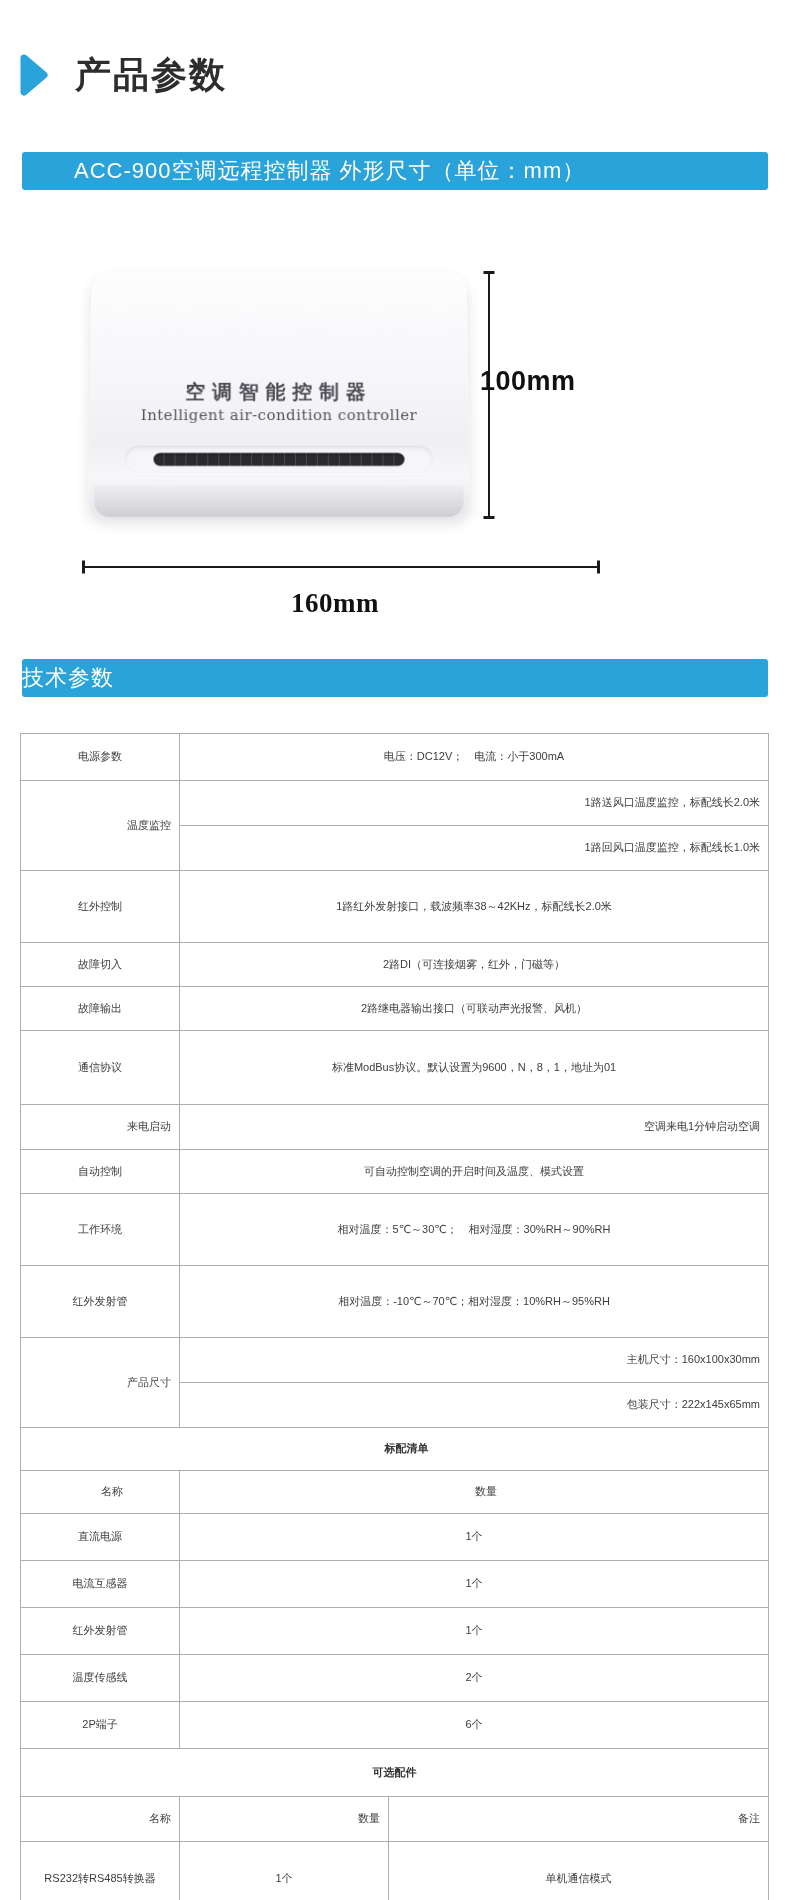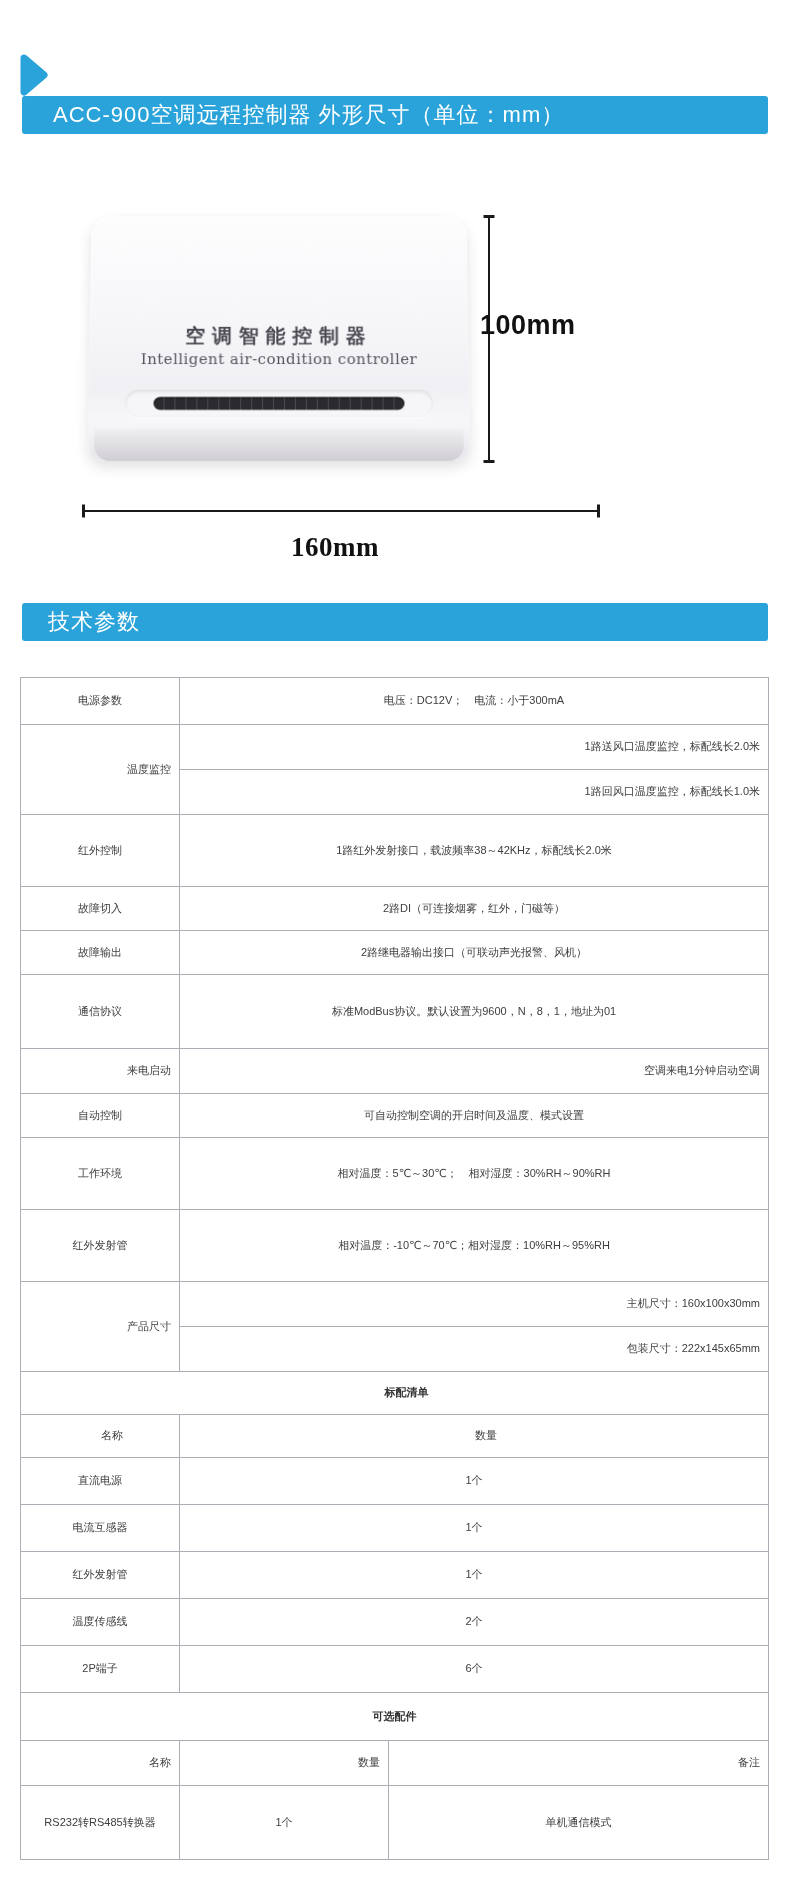--- a/index.html
+++ b/index.html
@@ -10,22 +10,22 @@
   }
   
   .page-header{display:flex;align-items:center;gap:27px;padding:54px 0 0 20px;}
   .arrow-icon{width:28px;height:42px;flex:0 0 auto;}
   .page-title{font-size:36px;font-weight:700;color:#2d2d2d;letter-spacing:2px;margin:0;line-height:42px;}
   
   .banner{
     margin:0 22px;height:38px;line-height:38px;border-radius:3px;
     background:#29a3d9;color:#ffffff;font-size:22px;letter-spacing:1px;
   }
-  .banner-size{padding-left:31px;}
-  .banner-tech{padding-left:26px;}
+  .banner-size{margin-top:56px;padding-left:52px;}
+  .banner-tech{}
   
   .hero{position:relative;height:469px;}
   .device{
     position:absolute;left:88px;top:77px;width:382px;height:250px;
     background:linear-gradient(180deg,#fdfdfe 0%,#f6f5f8 45%,#f0eff3 70%,#f7f6f9 84%,#e7e5ea 100%);
     border-radius:22px 22px 16px 16px;
     box-shadow:0 6px 14px rgba(0,0,0,0.12), inset 0 1px 2px rgba(255,255,255,0.9);
     transform:perspective(1200px) rotateX(5deg);transform-origin:50% 100%;
   }
   .device::after{
@@ -88,20 +88,21 @@
   tr.h40 td{height:40px;} tr.h41 td{height:41px;} tr.h65 td{height:65px;}
   tr.h67 td{height:67px;margin-left:36px;}
 </style>
 </head>
 <body>
 
 <div class="page-header">
   <svg class="arrow-icon" viewBox="0 0 28 42" xmlns="http://www.w3.org/2000/svg">
     <path d="M4 4 L24 21 L4 38 Z" fill="#29a3d9" stroke="#29a3d9" stroke-width="7" stroke-linejoin="round"></path>
   </svg>
+  <h1 class="page-title">产品参数</h1>
 </div>
 
 <div class="banner banner-size">
   <span>ACC-900空调远程控制器 外形尺寸（单位：mm）</span>
 </div>
 
 <div class="hero">
   <div class="device">
     <div class="device-cn">空调智能控制器</div>
     <div class="device-en">Intelligent air-condition controller</div>

